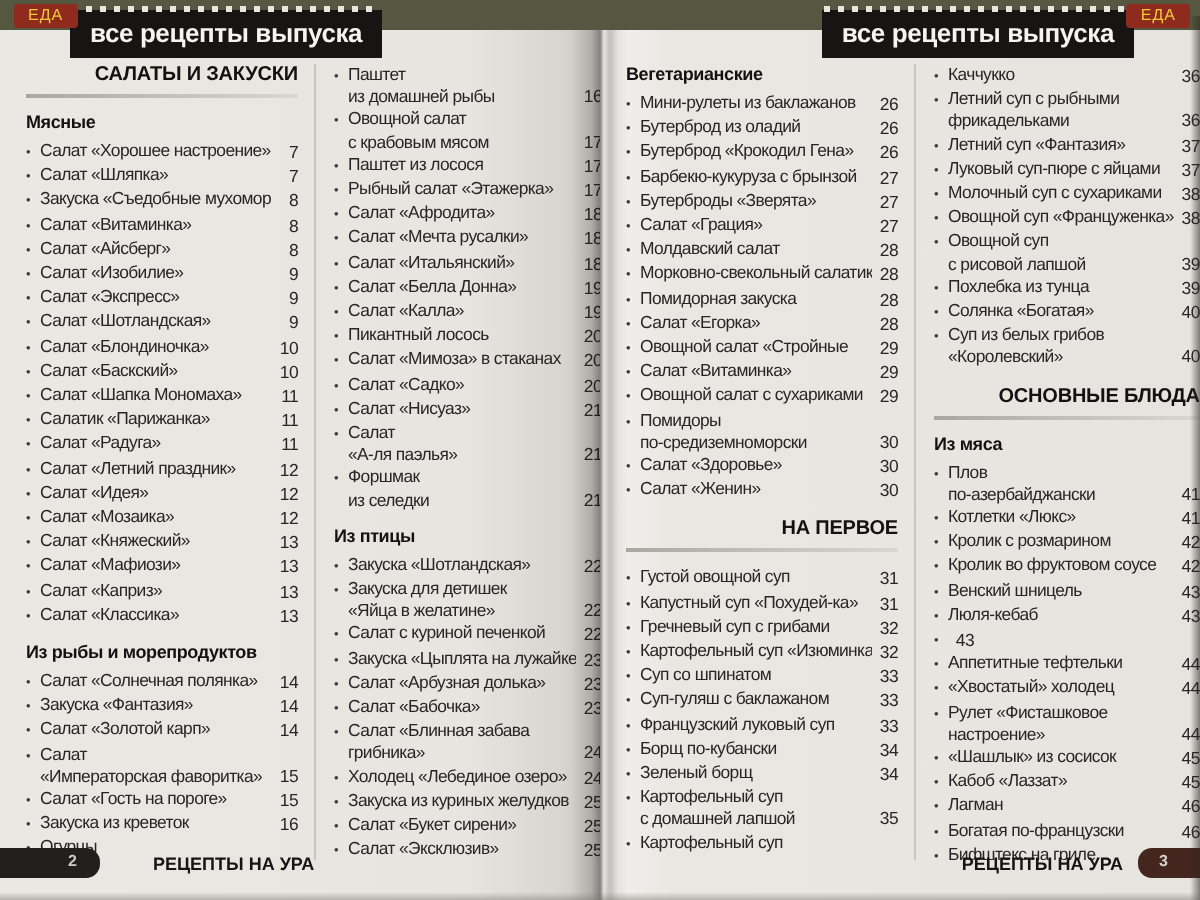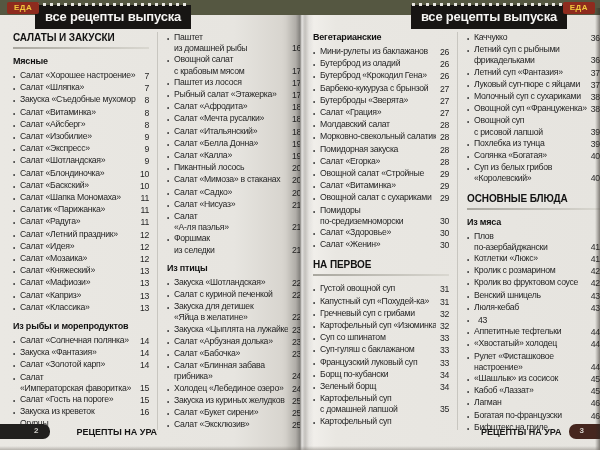--- a/index.html
+++ b/index.html
@@ -14,21 +14,21 @@
   }
   
   .topbar{
     position:absolute;top:0;left:0;right:0;height:15px;
     background:var(--top-bar,#555741);
   }
   .eda-badge{
     position:absolute;top:2px;z-index:4;
     background:var(--badge-bg,#8e2b1e);
     color:var(--badge-text,#f2c83c);
-    font-size:8px;font-weight:bold;letter-spacing:.5px;
+    font-size:8px;font-weight:normal;letter-spacing:.5px;
     padding:1px 7px 2px;border-radius:2px;
   }
   .left-badge{left:7px;}
   .right-badge{right:5px;}
   .banner{
     position:absolute;top:5px;z-index:3;
     background:var(--banner-bg,#171513);
     color:var(--banner-text,#f5f4f2);
     font-size:13px;font-weight:bold;letter-spacing:-0.2px;
     padding:4px 10px 5px;
@@ -50,21 +50,21 @@
     background:linear-gradient(90deg,#b9b6b0 0%,#f2f0ec 3%,#e9e7e2 12%,#e6e4df 100%);
   }
   .cols{
     display:flex;padding:17px 8px 0 13px;height:398px;overflow:hidden;
   }
   .col{width:136px;}
   .col2{border-left:1px solid var(--divider,#c8c6c0);padding-left:9px;margin-left:8px;width:134px;}
   
   .h1{
     font-size:10px;font-weight:bold;color:var(--heading,#121212);
-    line-height:11px;margin:8px 0 0;letter-spacing:-0.1px;
+    line-height:11px;margin:8px 0 0;letter-spacing:-0.1px;text-align:right;
   }
   .h1:first-child,.h2:first-child{margin-top:0;}
   .rule{
     height:2px;margin:4px 0 7px;
     background:linear-gradient(90deg,var(--rule,#a9a79f),#d9d7d0);
   }
   .h2{
     font-size:9px;font-weight:bold;color:var(--heading,#121212);
     line-height:11px;margin:7px 0 3px;letter-spacing:-0.2px;
   }
@@ -441,29 +441,29 @@
           <div class="row">
             <span class="b">•</span>
             <div class="t">
               <div>Закуска «Шотландская»</div>
             </div>
             <span class="n">22</span>
           </div>
           <div class="row">
             <span class="b">•</span>
             <div class="t">
-              <div>Салат с куриной печенкой</div>
-            </div>
-            <span class="n">22</span>
-          </div>
-          <div class="row">
-            <span class="b">•</span>
-            <div class="t">
               <div>Закуска для детишек</div>
               <div>«Яйца в желатине»</div>
+            </div>
+            <span class="n">22</span>
+          </div>
+          <div class="row">
+            <span class="b">•</span>
+            <div class="t">
+              <div>Салат с куриной печенкой</div>
             </div>
             <span class="n">22</span>
           </div>
           <div class="row">
             <span class="b">•</span>
             <div class="t">
               <div>Закуска «Цыплята на лужайке»</div>
             </div>
             <span class="n">23</span>
           </div>

